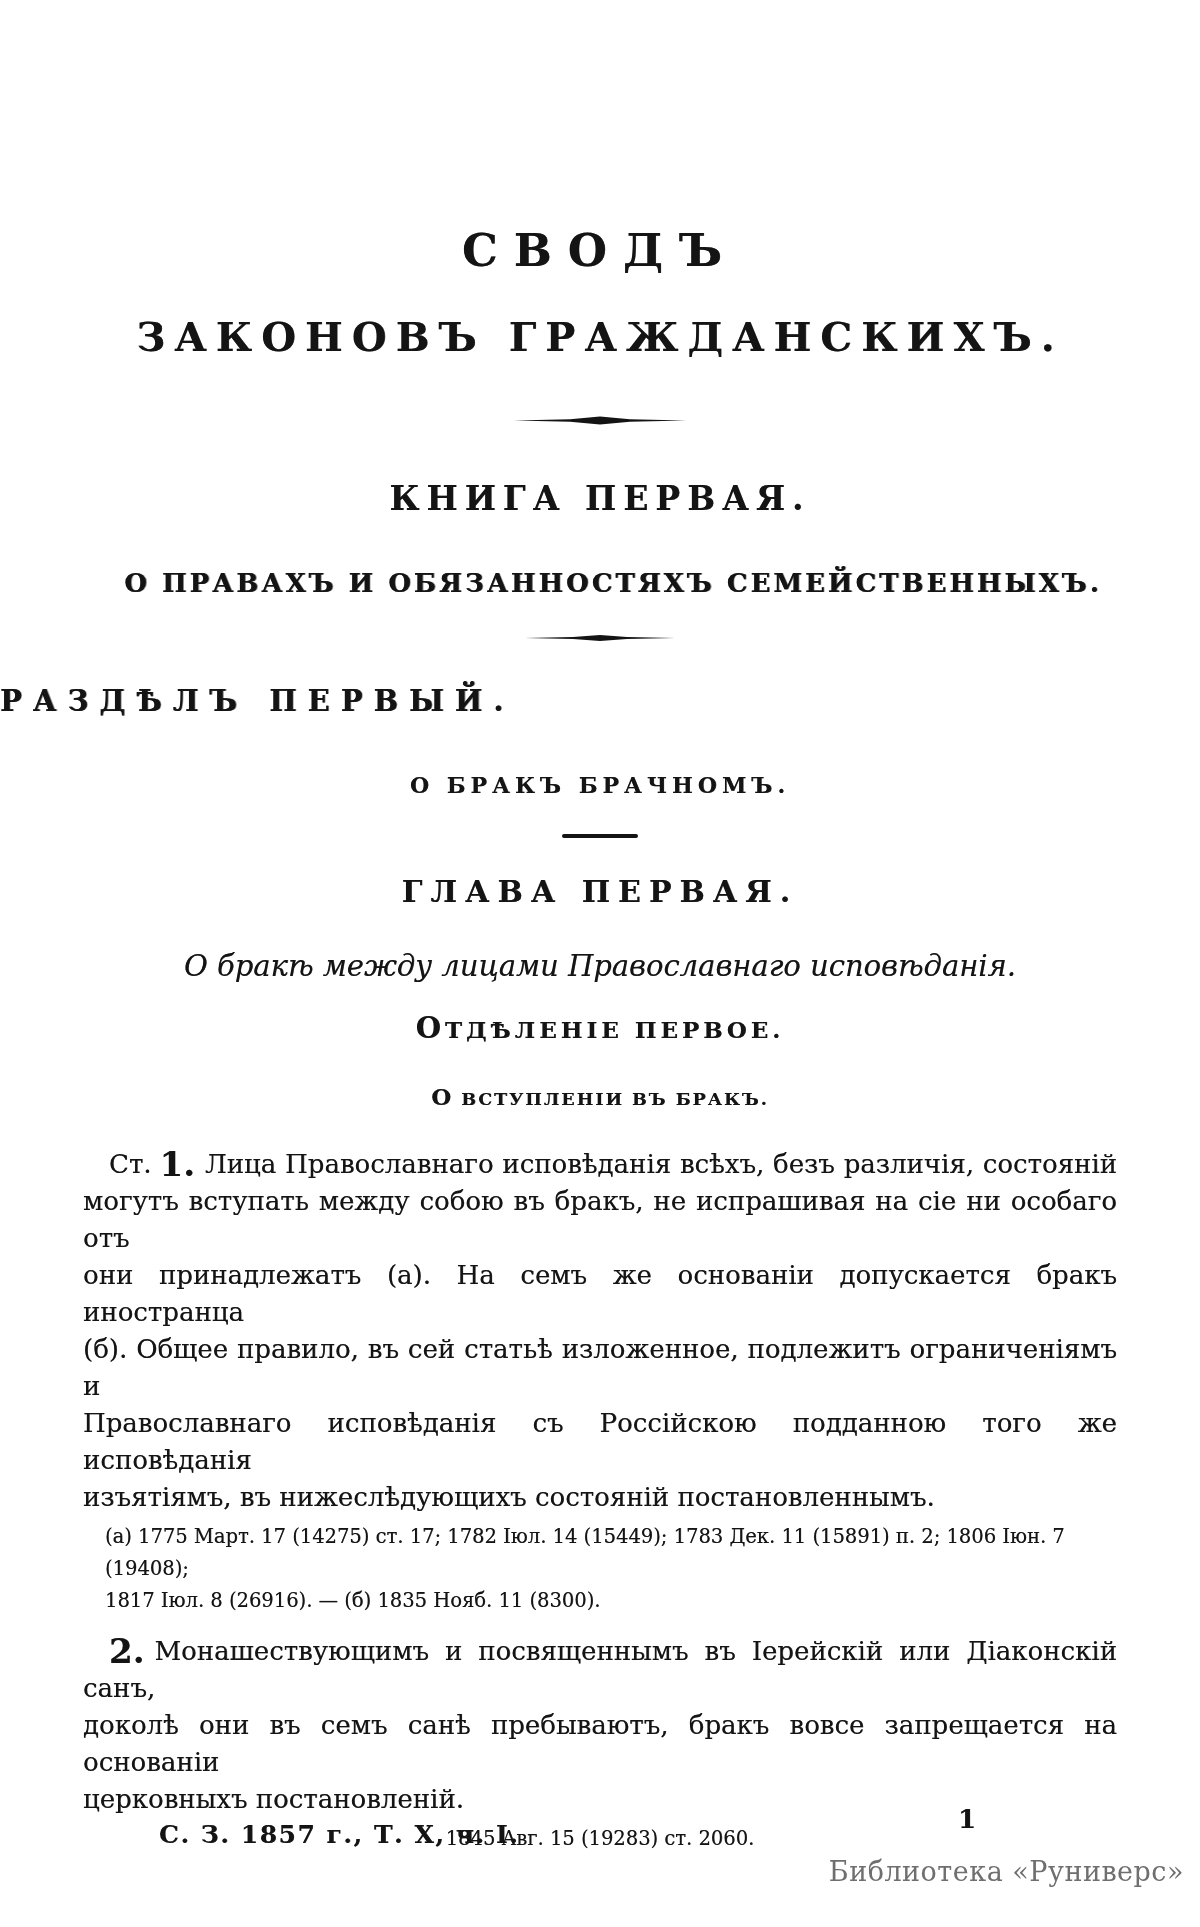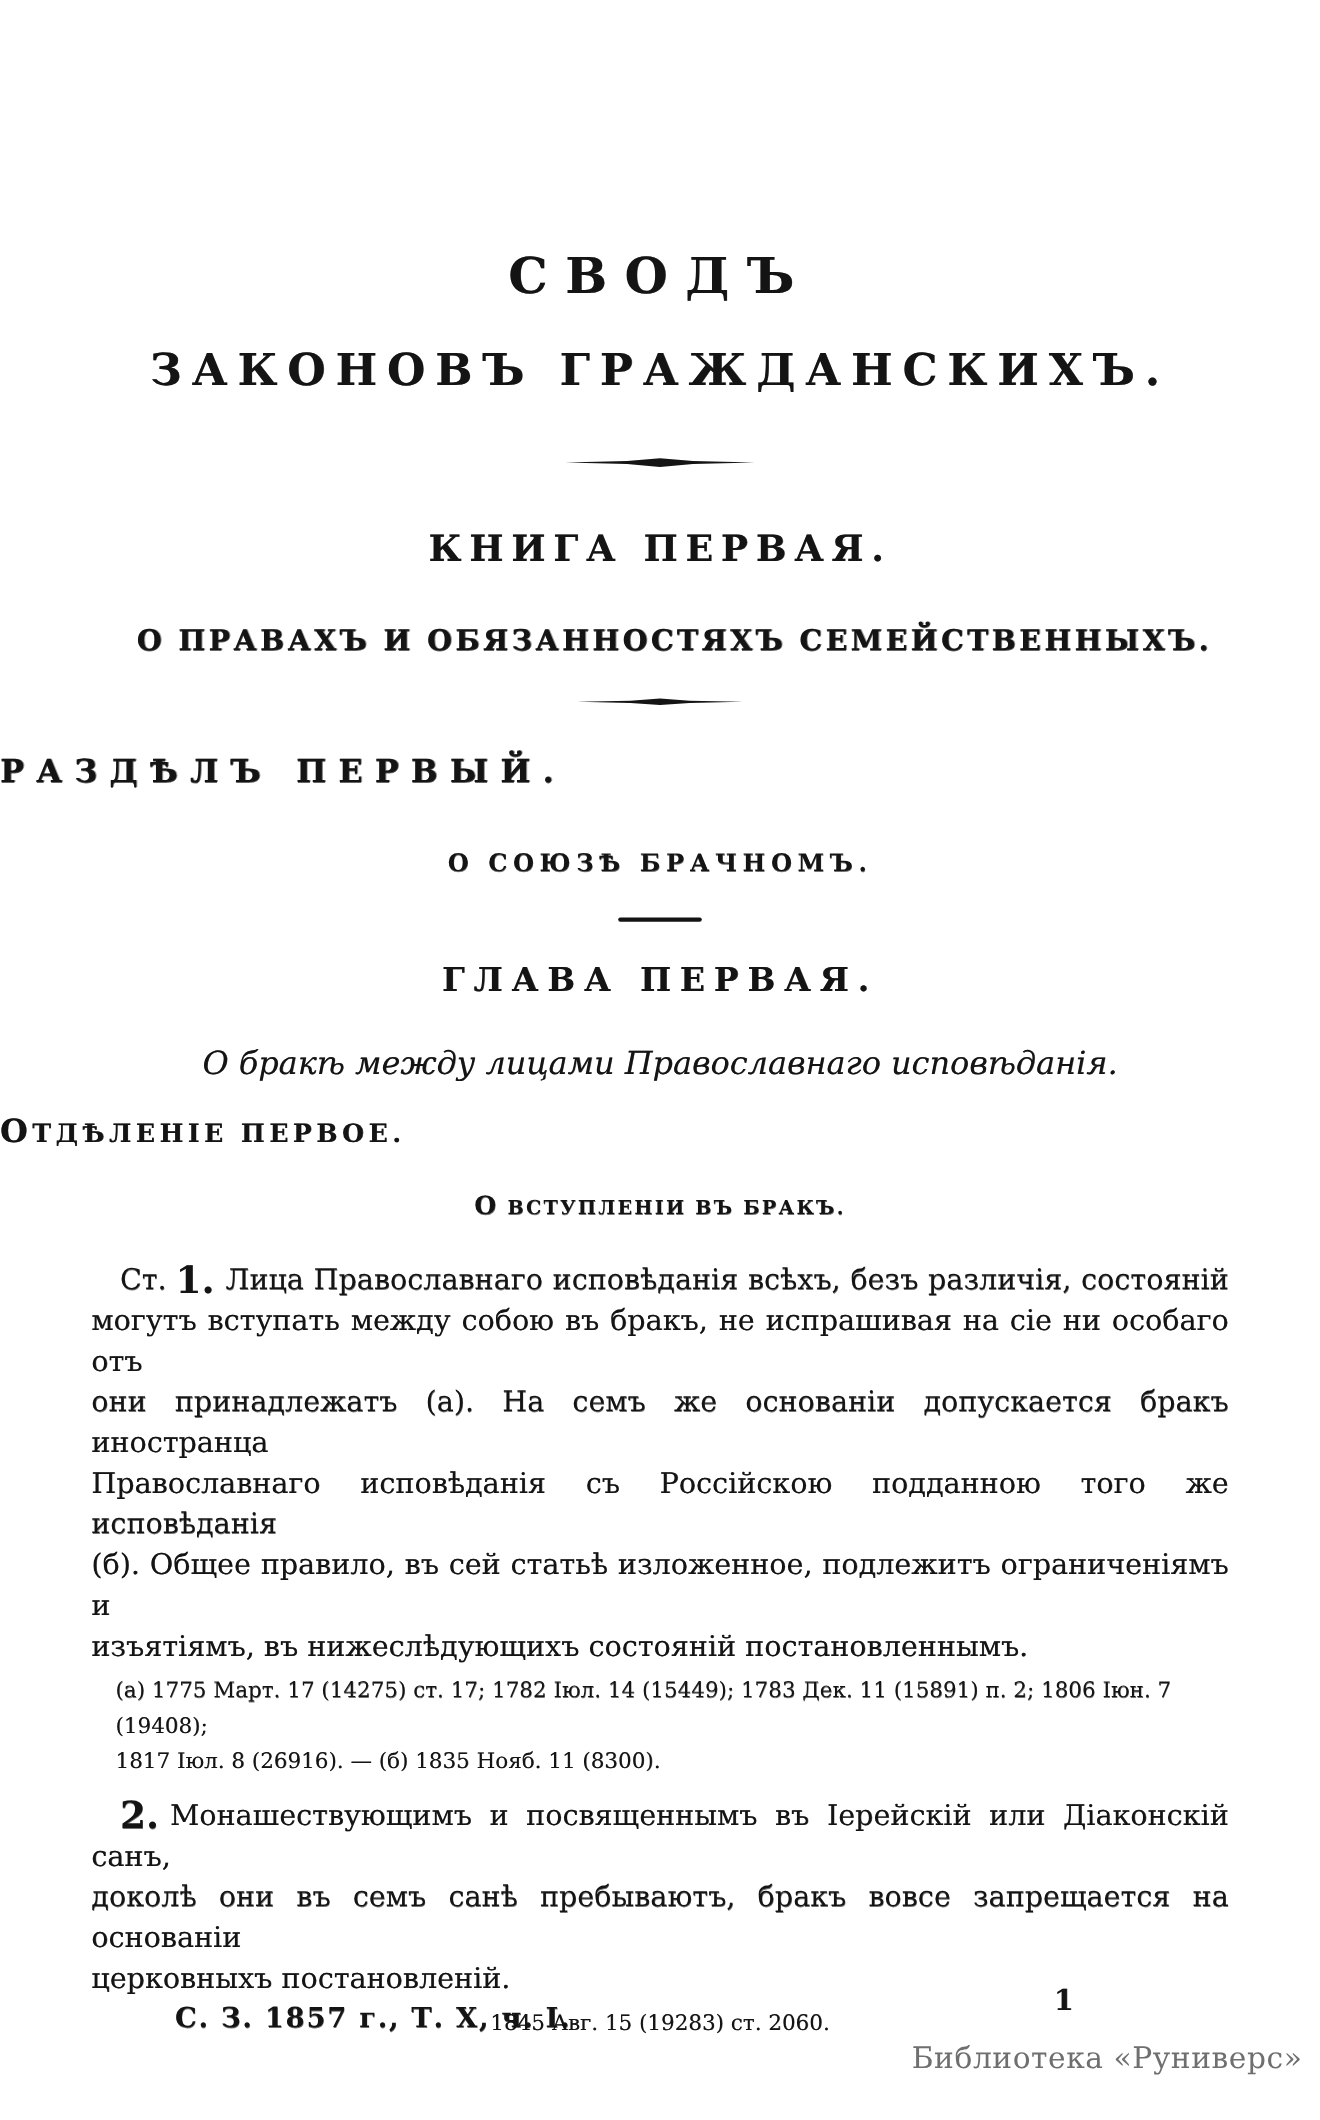--- a/index.html
+++ b/index.html
@@ -38,21 +38,21 @@
   }
   .smudge {
     text-shadow: 1.1px 0 0 rgba(0,0,0,0.40), 0.3px 0.4px 0.5px rgba(0,0,0,0.6);
   }
   .book-h  { margin: 54px 0 0; text-align: center; font-size: 33px; font-weight: 700; letter-spacing: 7px; }
   .book-sub{ margin: 50px 0 0; text-align: center; font-size: 26px; font-weight: 700; letter-spacing: 3px; padding-left: 26px; }
   .razdel  { margin: 42px 0 0; text-align: left; font-size: 29px; font-weight: 700; letter-spacing: 11px; }
   .soyuz   { margin: 54px 0 0; text-align: center; font-size: 22px; font-weight: 700; letter-spacing: 5px; }
   .glava   { margin: 36px 0 0; text-align: center; font-size: 30px; font-weight: 700; letter-spacing: 8px; }
   .chap-sub{ margin: 40px 0 0; text-align: center; font-size: 29px; font-style: italic; font-weight: 500; }
-  .otd     { margin: 28px 0 0; font-size: 23px; font-weight: 700; letter-spacing: 4px; }
+  .otd     { margin: 28px 0 0; text-align: center; font-size: 23px; font-weight: 700; letter-spacing: 4px; }
   .otd::first-letter { font-size: 29px; }
   .otd-sub { margin: 38px 0 0; text-align: center; font-size: 17.5px; font-weight: 700; letter-spacing: 2px; }
   .otd-sub::first-letter { font-size: 23px; }
 
   
   .rule { display: block; }
   .rule1 { margin: 56px auto 0; width: 172px; height: 9px; }
   .rule2 { margin: 36px auto 0; width: 150px; height: 8px; }
   .rule3 { margin: 36px auto 0; width: 76px; height: 4px; background: var(--ink); border-radius: 2px; }
   .rule svg { display: block; }
@@ -119,40 +119,40 @@
   <h2 class="book-h">КНИГА ПЕРВАЯ.</h2>
   <h3 class="book-sub smudge">О ПРАВАХЪ И ОБЯЗАННОСТЯХЪ СЕМЕЙСТВЕННЫХЪ.</h3>
 
   <div class="rule rule2">
     <svg width="150" height="8" viewBox="0 0 150 8" xmlns="http://www.w3.org/2000/svg" aria-hidden="true">
       <polygon points="0,4 48,3 75,1 102,3 150,4 102,5 75,7 48,5" fill="#141414"></polygon>
     </svg>
   </div>
 
   <h2 class="razdel smudge">РАЗДѢЛЪ ПЕРВЫЙ.</h2>
-  <h4 class="soyuz">О СОЮЗѢ БРАЧНОМЪ.</h4>
+  <h4 class="soyuz">О БРАКЪ БРАЧНОМЪ.</h4>
 
   <div class="rule rule3"></div>
 
   <h2 class="glava">ГЛАВА ПЕРВАЯ.</h2>
   <div class="chap-sub">О бракѣ между лицами Православнаго исповѣданія.</div>
 
   <div class="otd">ОТДѢЛЕНІЕ ПЕРВОЕ.</div>
   <div class="otd-sub">О ВСТУПЛЕНІИ ВЪ БРАКЪ.</div>
 
   <div class="body-col">
 
     <div class="article">
       <div class="bl first">
         <span class="art-prefix">Ст.</span><span class="art-num">1.</span><span>Лица Православнаго исповѣданія всѣхъ, безъ различія, состояній</span>
       </div>
       <div class="bl">могутъ вступать между собою въ бракъ, не испрашивая на сіе ни особаго отъ</div>
       <div class="bl">они принадлежатъ (а). На семъ же основаніи допускается бракъ иностранца</div>
+      <div class="bl">(б). Общее правило, въ сей статьѣ изложенное, подлежитъ ограниченіямъ и</div>
       <div class="bl">Православнаго исповѣданія съ Россійскою подданною того же исповѣданія</div>
-      <div class="bl">(б). Общее правило, въ сей статьѣ изложенное, подлежитъ ограниченіямъ и</div>
       <div class="bl last">изъятіямъ, въ нижеслѣдующихъ состояній постановленнымъ.</div>
       <div class="cite left">
         <div>(а) 1775 Март. 17 (14275) ст. 17; 1782 Іюл. 14 (15449); 1783 Дек. 11 (15891) п. 2; 1806 Іюн. 7 (19408);</div>
         <div>1817 Іюл. 8 (26916). — (б) 1835 Нояб. 11 (8300).</div>
       </div>
     </div>
 
     <div class="article">
       <div class="bl first">
         <span class="art-num">2.</span><span>Монашествующимъ и посвященнымъ въ Іерейскій или Діаконскій санъ,</span>

